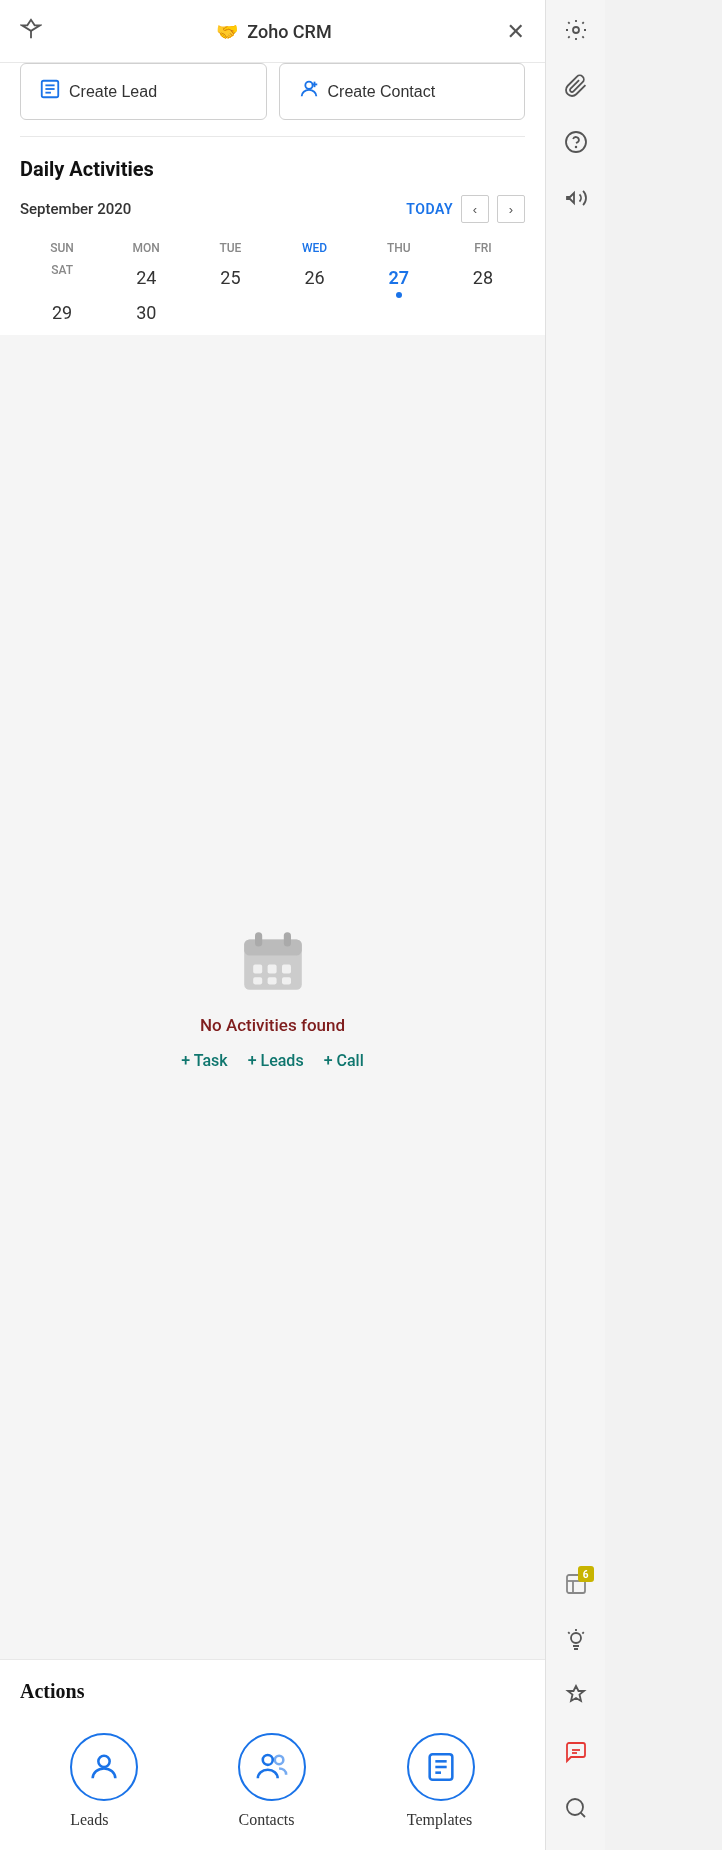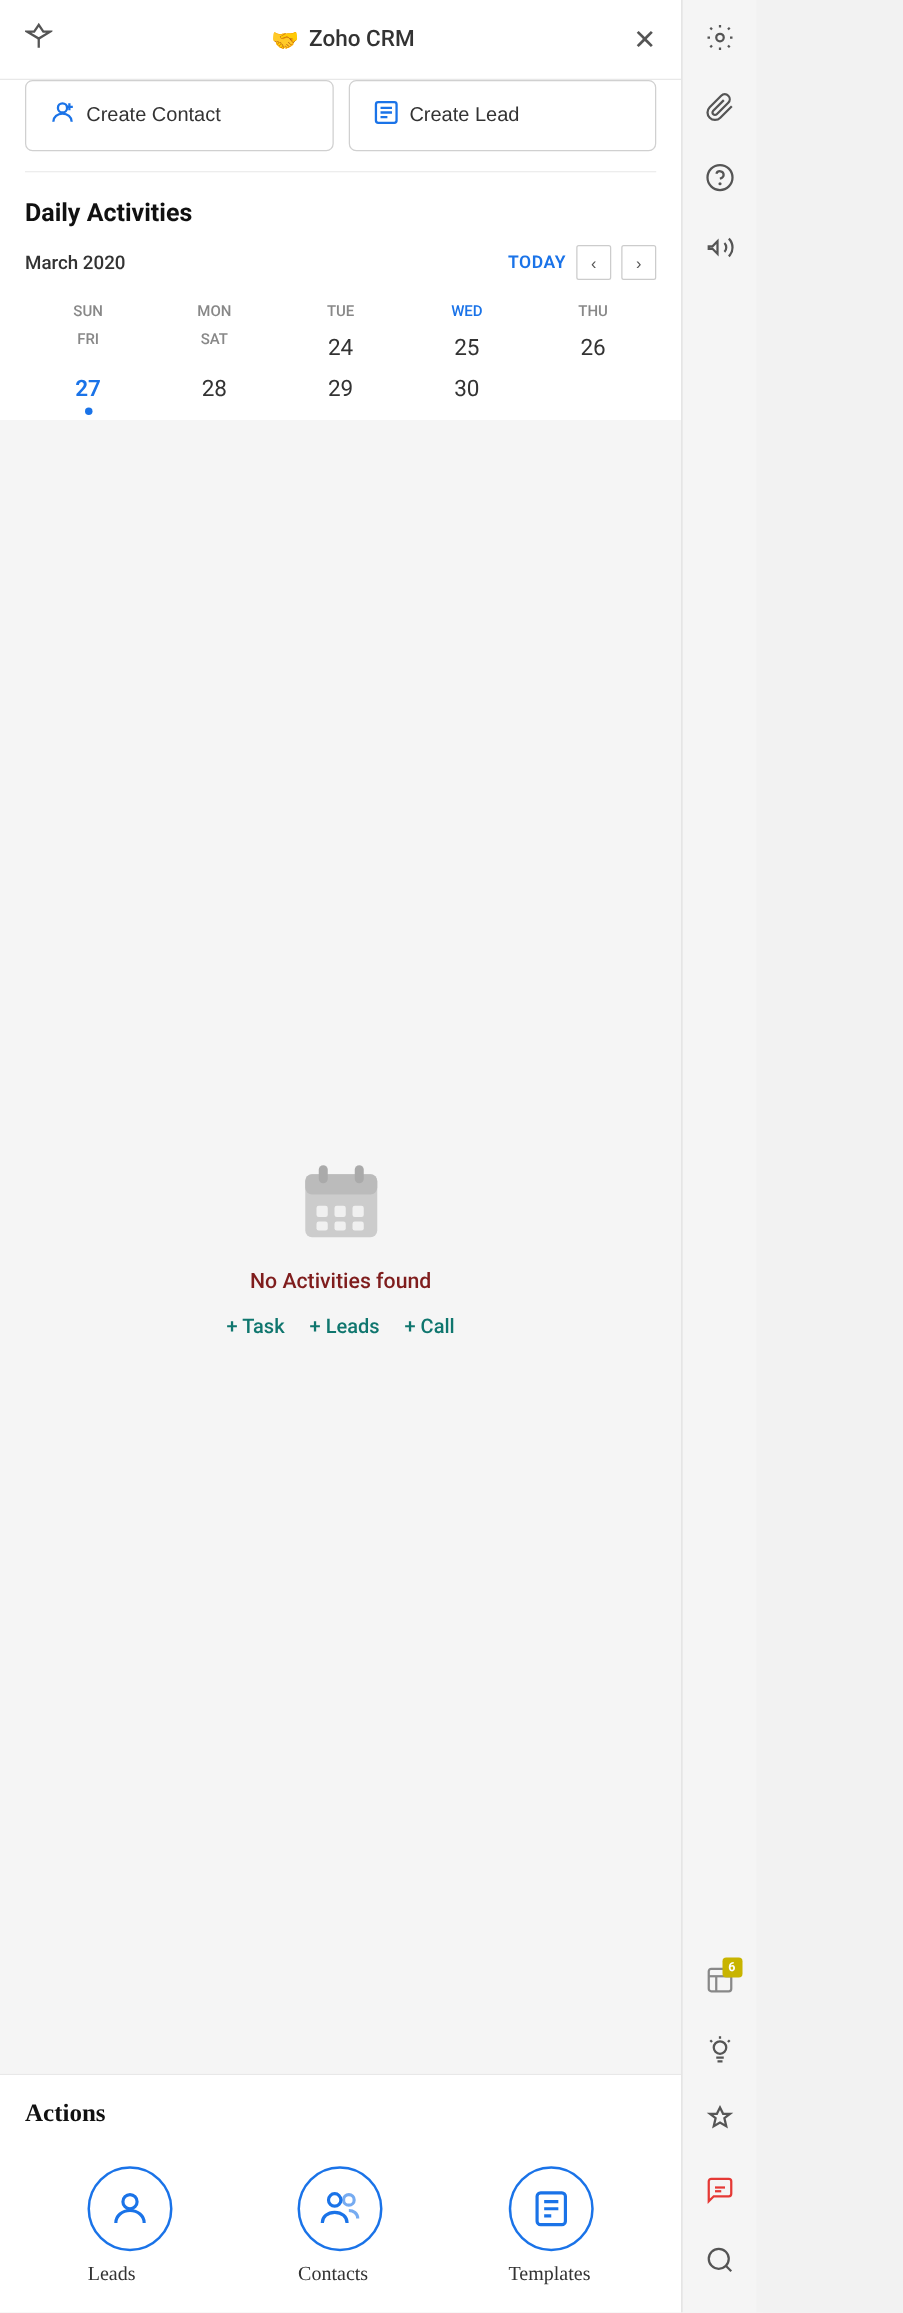--- a/index.html
+++ b/index.html
@@ -155,21 +155,21 @@
       height: 28px;
       display: flex;
       align-items: center;
       justify-content: center;
       cursor: pointer;
       font-size: 13px;
       border-radius: 2px;
     }
     .calendar-days {
       display: grid;
-      grid-template-columns: repeat(5, 1fr);
+      grid-template-columns: repeat(6, 1fr);
       text-align: center;
       margin-bottom: 4px;
     }
     .day-header {
       font-size: 12px;
       color: #888;
       font-weight: 500;
       padding-bottom: 8px;
     }
     .day-header.active {
@@ -314,47 +314,47 @@
       <span>Zoho CRM</span>
     </div>
     <span class="header-close">✕</span>
   </div>
 
 
   <div class="action-buttons">
     <button class="action-btn">
       <span class="btn-icon">
         <svg width="22" height="22" viewBox="0 0 24 24" fill="none" stroke="#1a73e8" stroke-width="2">
+          <rect x="3" y="3" width="18" height="18" rx="2"></rect>
+          <line x1="7" y1="8" x2="17" y2="8"></line>
+          <line x1="7" y1="12" x2="17" y2="12"></line>
+          <line x1="7" y1="16" x2="13" y2="16"></line>
+        </svg>
+      </span>
+      <span>Create Lead</span>
+    </button>
+    <button class="action-btn">
+      <span class="btn-icon">
+        <svg width="22" height="22" viewBox="0 0 24 24" fill="none" stroke="#1a73e8" stroke-width="2">
           <circle cx="12" cy="8" r="4"></circle>
           <path d="M4 20c0-4 3.6-7 8-7s8 3 8 7"></path>
           <line x1="18" y1="4" x2="18" y2="10"></line>
           <line x1="15" y1="7" x2="21" y2="7"></line>
         </svg>
       </span>
       <span>Create Contact</span>
     </button>
-    <button class="action-btn">
-      <span class="btn-icon">
-        <svg width="22" height="22" viewBox="0 0 24 24" fill="none" stroke="#1a73e8" stroke-width="2">
-          <rect x="3" y="3" width="18" height="18" rx="2"></rect>
-          <line x1="7" y1="8" x2="17" y2="8"></line>
-          <line x1="7" y1="12" x2="17" y2="12"></line>
-          <line x1="7" y1="16" x2="13" y2="16"></line>
-        </svg>
-      </span>
-      <span>Create Lead</span>
-    </button>
   </div>
 
   <div class="divider"></div>
 
   <div class="activities-section">
     <div class="section-title">Daily Activities</div>
     <div class="calendar-header">
-      <span class="calendar-month">March 2020</span>
+      <span class="calendar-month">September 2020</span>
       <div class="calendar-nav">
         <span class="today-btn">TODAY</span>
         <button class="nav-btn">‹</button>
         <button class="nav-btn">›</button>
       </div>
     </div>
     <div class="calendar-days">
       <div class="day-header">SUN</div>
       <div class="day-header">MON</div>
       <div class="day-header">TUE</div>

